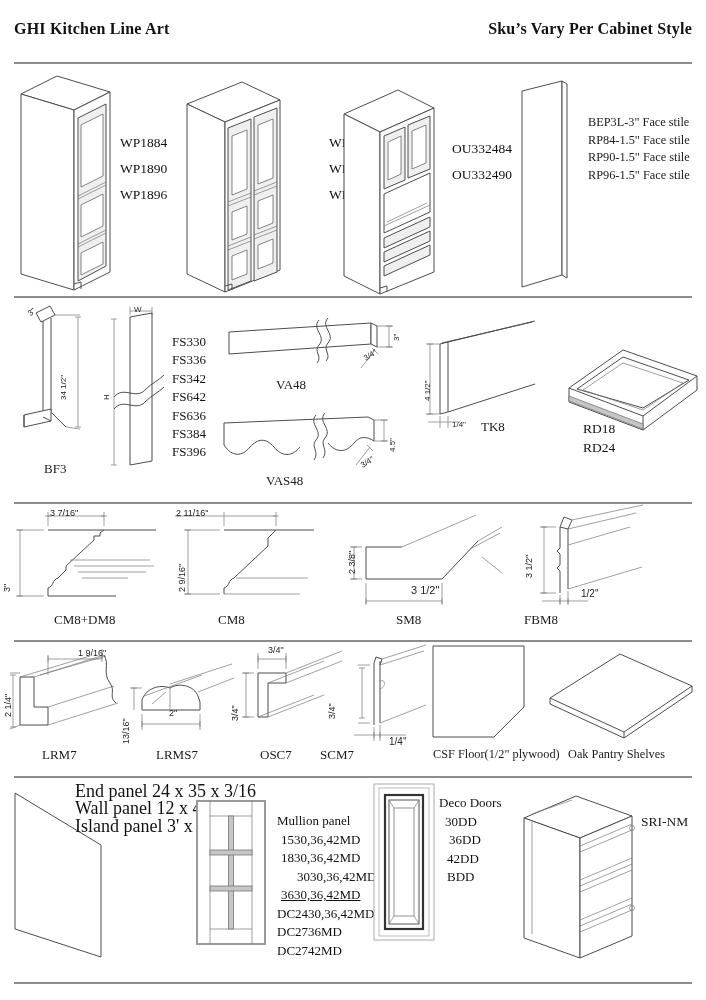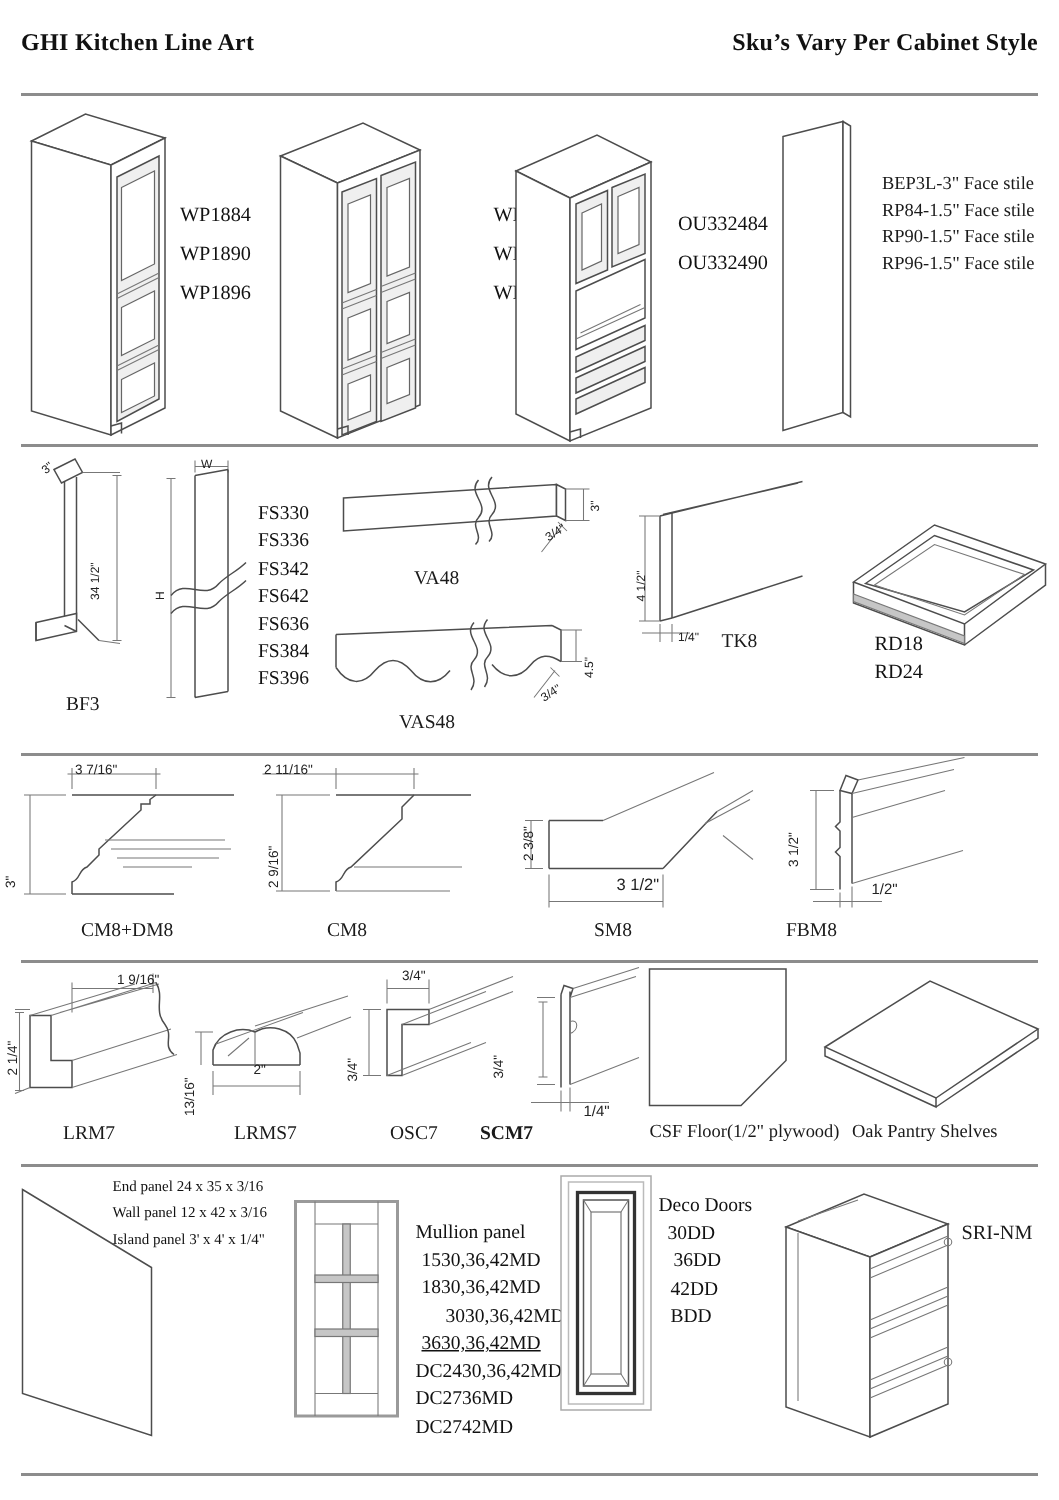--- a/index.html
+++ b/index.html
@@ -263,39 +263,39 @@
   <div class="lbl" style="left:260px;top:747px;">OSC7</div>
 
   <svg style="left:330px;top:643px;" width="100" height="105" viewBox="0 0 100 105">
     <path class="ln" d="M44,20 L44,82 M50,18 L50,80 M44,20 L46,14 L52,16 L50,22"></path>
     <path class="ln-t" d="M52,16 L96,2 M50,22 L94,8 M50,80 L96,62 M50,38 C56,36 56,44 50,46"></path>
     <path class="ln-t" d="M40,22 L28,22 M40,80 L28,80 M32,25 L32,75 M29,25 L35,25 M29,75 L35,75"></path>
     <path class="ln-t" d="M44,84 L44,98 M50,82 L50,98 M24,92 L76,92 M44,89 L44,95 M50,89 L50,95"></path>
   </svg>
   <span class="dim rot" style="left:327px;top:719px;">3/4"</span>
   <span class="dim" style="left:389px;top:736px;font-size:10px;">1/4"</span>
-  <div class="lbl" style="left:320px;top:747px;font-weight:bold;">SCM7</div>
+  <div class="lbl" style="left:320px;top:747px;">SCM7</div>
 
   <svg style="left:432px;top:645px;" width="96" height="94" viewBox="0 0 96 94">
     <path class="ln" d="M1,1 L92,1 L92,62 L62,92 L1,92 Z"></path>
   </svg>
   <div class="lbl-sm" style="left:433px;top:747px;">CSF Floor(1/2" plywood)</div>
 
   <svg style="left:548px;top:652px;" width="148" height="92" viewBox="0 0 148 92">
     <path class="face" d="M2,46 L72,2 L144,34 L76,80 Z"></path>
     <path class="ln" d="M2,46 L2,52 L76,86 L76,80 M144,34 L144,40 L76,86"></path>
   </svg>
   <div class="lbl-sm" style="left:568px;top:747px;">Oak Pantry Shelves</div>
 
   <div class="rule" style="top:776px;"></div>
 
   <svg style="left:14px;top:792px;" width="90" height="172" viewBox="0 0 90 172">
     <path class="ln" d="M1,1 L87,53 L87,165 L1,137 Z"></path>
   </svg>
-  <div class="list" style="left:75px;top:783px;line-height:17.3px;font-size:10px;">
+  <div class="list" style="left:75px;top:783px;line-height:17.3px;font-size:18px;">
     <div>End panel 24 x 35 x 3/16</div>
     <div>Wall panel 12 x 42 x 3/16</div>
     <div>Island panel 3' x 4' x 1/4"</div>
   </div>
 
   <svg style="left:196px;top:800px;" width="70" height="145" viewBox="0 0 70 145">
     <rect x="1" y="1" width="68" height="143" fill="#fff" stroke="#9a9a9a" stroke-width="2"></rect>
     <path class="ln-t" d="M14,1 L14,144 M56,1 L56,144 M14,16 L56,16 M14,129 L56,129"></path>
     <rect class="gray" x="32.5" y="16" width="5" height="113"></rect>
     <rect class="gray" x="14" y="50" width="42" height="5"></rect>

